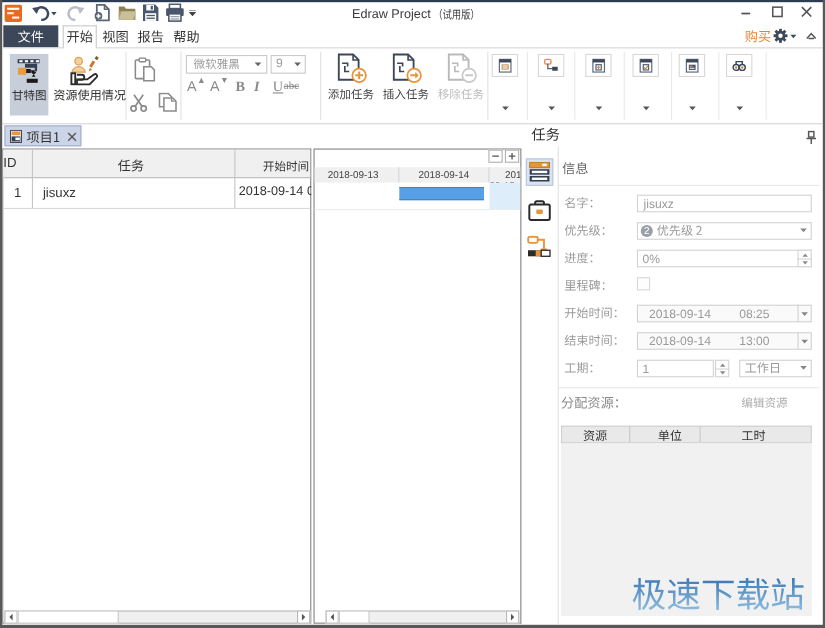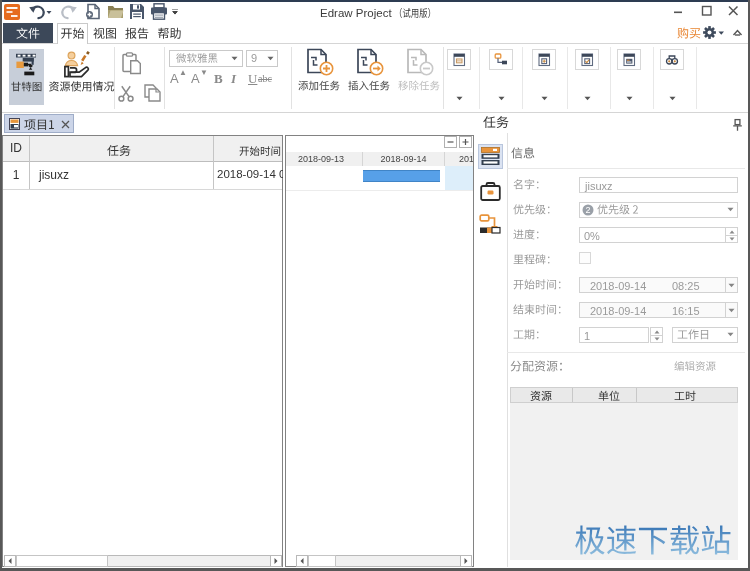--- a/index.html
+++ b/index.html
@@ -290,21 +290,21 @@
     </svg>
   <svg class="a" style="left:56px;top:5px" width="9" height="9">
       <path d="M1 1 l7 7 M8 1 l-7 7" stroke="#555" stroke-width="1.3"></path>
     </svg>
 </div>
 
 <div class="a" style="left:2px;top:135px;width:281px;height:432px;border:1px solid #828282;background:#fff"></div>
 <div class="a" style="left:3px;top:136px;width:279px;height:26px;background:#f0f0f0;border-bottom:1px solid #bdbdbd"></div>
 <div class="line" style="left:29px;top:136px;width:1px;height:54px;background:#c5c5c5"></div>
 <div class="line" style="left:213px;top:136px;width:1px;height:54px;background:#c5c5c5"></div>
-<div class="a" style="left:3px;top:141px;width:26px;height:16px;font-size:12px;color:#333;text-align:center">ID</div>
+<div class="a" style="left:3px;top:141px;width:26px;height:16px;font-size:12px;color:#333;text-align:left">ID</div>
 <div class="line" style="left:3px;top:189px;width:279px;height:1px;background:#d8d8d8"></div>
 <div class="a" style="left:3px;top:168px;width:26px;height:16px;font-size:12px;color:#333;text-align:center">1</div>
 <div class="a" style="left:39px;top:168px;font-size:12px;color:#333">jisuxz</div>
 <div class="a" style="left:217px;top:168px;width:66px;font-size:11.5px;color:#333;white-space:nowrap;overflow:hidden">2018-09-14 08:00</div>
 
 <div class="a" style="left:4px;top:555px;width:278px;height:12px;background:#f0f0f0;border:1px solid #b9b9b9"></div>
 <div class="a" style="left:4px;top:555px;width:12px;height:12px;background:#fff;border:1px solid #b9b9b9">
     <svg width="10" height="10">
       <path d="M6.5 2 L3.5 5 L6.5 8 z" fill="#555"></path>
     </svg>
@@ -414,21 +414,21 @@
 <div class="a" style="left:579px;top:252px;width:12px;height:12px;background:#fdfdfd;border:1px solid #d8d8d8"></div>
 <div class="a" style="left:579px;top:277px;width:159px;height:16px;background:#fafafa;border:1px solid #d2d2d2"></div>
 <div class="a" style="left:590px;top:280px;font-size:11px;color:#9a9a9a">2018-09-14</div>
 <div class="a" style="left:672px;top:280px;font-size:11px;color:#9a9a9a">08:25</div>
 <div class="line" style="left:725px;top:277px;width:1px;height:16px;background:#d2d2d2"></div>
 <svg class="a" style="left:728px;top:283px" width="7" height="5">
     <path d="M0.5 0.8 l3 3.4 l3-3.4 z" fill="#858585"></path>
   </svg>
 <div class="a" style="left:579px;top:302px;width:159px;height:16px;background:#fafafa;border:1px solid #d2d2d2"></div>
 <div class="a" style="left:590px;top:305px;font-size:11px;color:#9a9a9a">2018-09-14</div>
-<div class="a" style="left:672px;top:305px;font-size:11px;color:#9a9a9a">16:15</div>
+<div class="a" style="left:672px;top:305px;font-size:11px;color:#9a9a9a">13:00</div>
 <div class="line" style="left:725px;top:302px;width:1px;height:16px;background:#d2d2d2"></div>
 <svg class="a" style="left:728px;top:308px" width="7" height="5">
     <path d="M0.5 0.8 l3 3.4 l3-3.4 z" fill="#858585"></path>
   </svg>
 <div class="a" style="left:579px;top:327px;width:70px;height:16px;background:#fff;border:1px solid #d2d2d2"></div>
 <div class="a" style="left:584px;top:330px;font-size:11px;color:#9a9a9a">1</div>
 <div class="a" style="left:650px;top:327px;width:13px;height:16px;border:1px solid #d2d2d2;background:#fff"></div>
 <div class="line" style="left:650px;top:335.0px;width:13px;height:1px;background:#d2d2d2"></div>
 <svg class="a" style="left:653.5px;top:329.5px" width="6" height="4">
     <path d="M3 0.5 l2.5 3 h-5 z" fill="#8a8a8a"></path>

